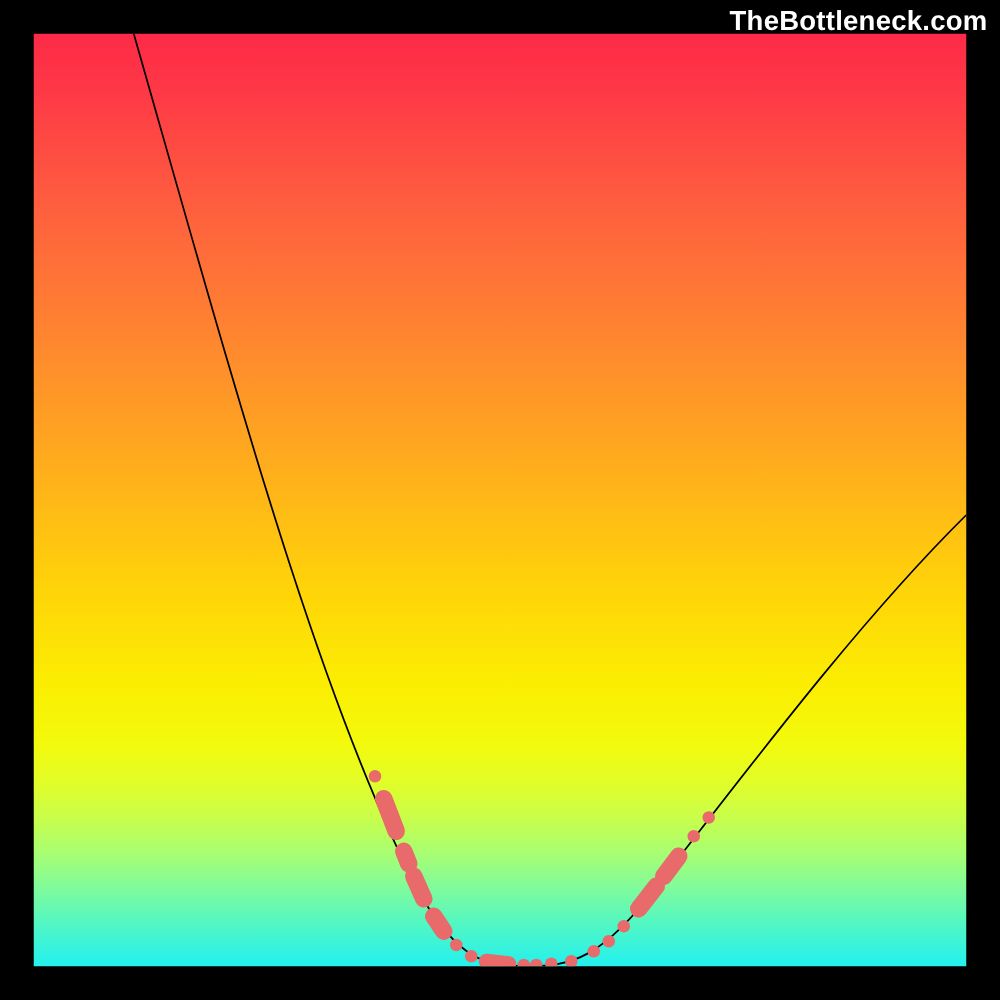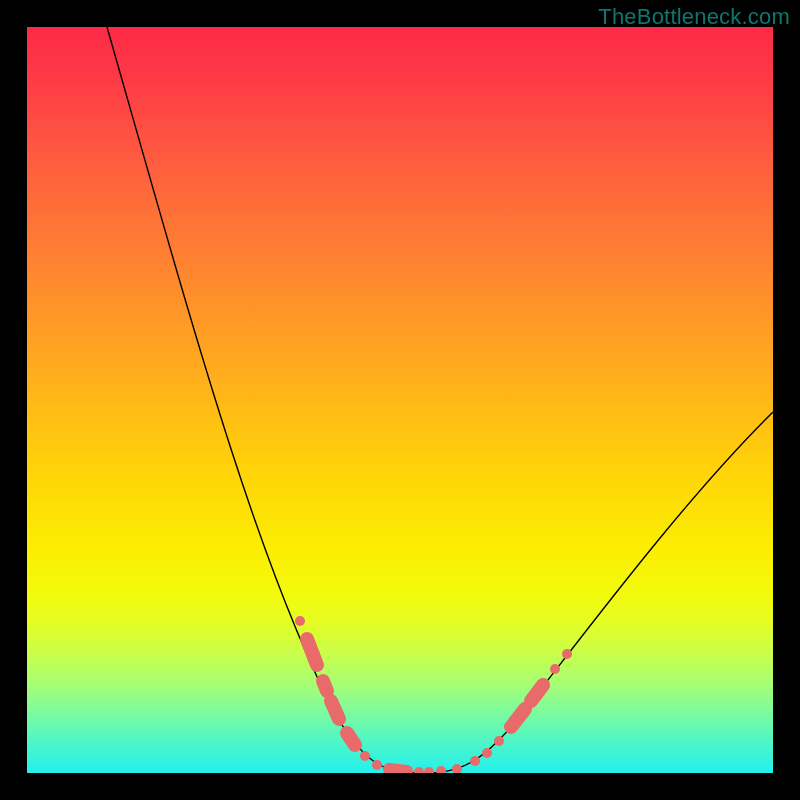--- a/index.html
+++ b/index.html
@@ -31,23 +31,23 @@
       #a7fe73 88%,
       #7bfb9f 92%,
       #4cf6c9 96%,
       #23f0ee 100%
     );
   }
   .watermark {
     position: absolute;
     top: 4px;
     right: 10px;
-    color: #0f766e;
+    color: #ffffff;
     font-size: 22px;
-    font-weight: 400;
+    font-weight: 700;
     letter-spacing: 0.2px;
   }
   svg {
     position: absolute;
     left: 0;
     top: 0;
   }
   .curve {
     fill: none;
     stroke: #000;

